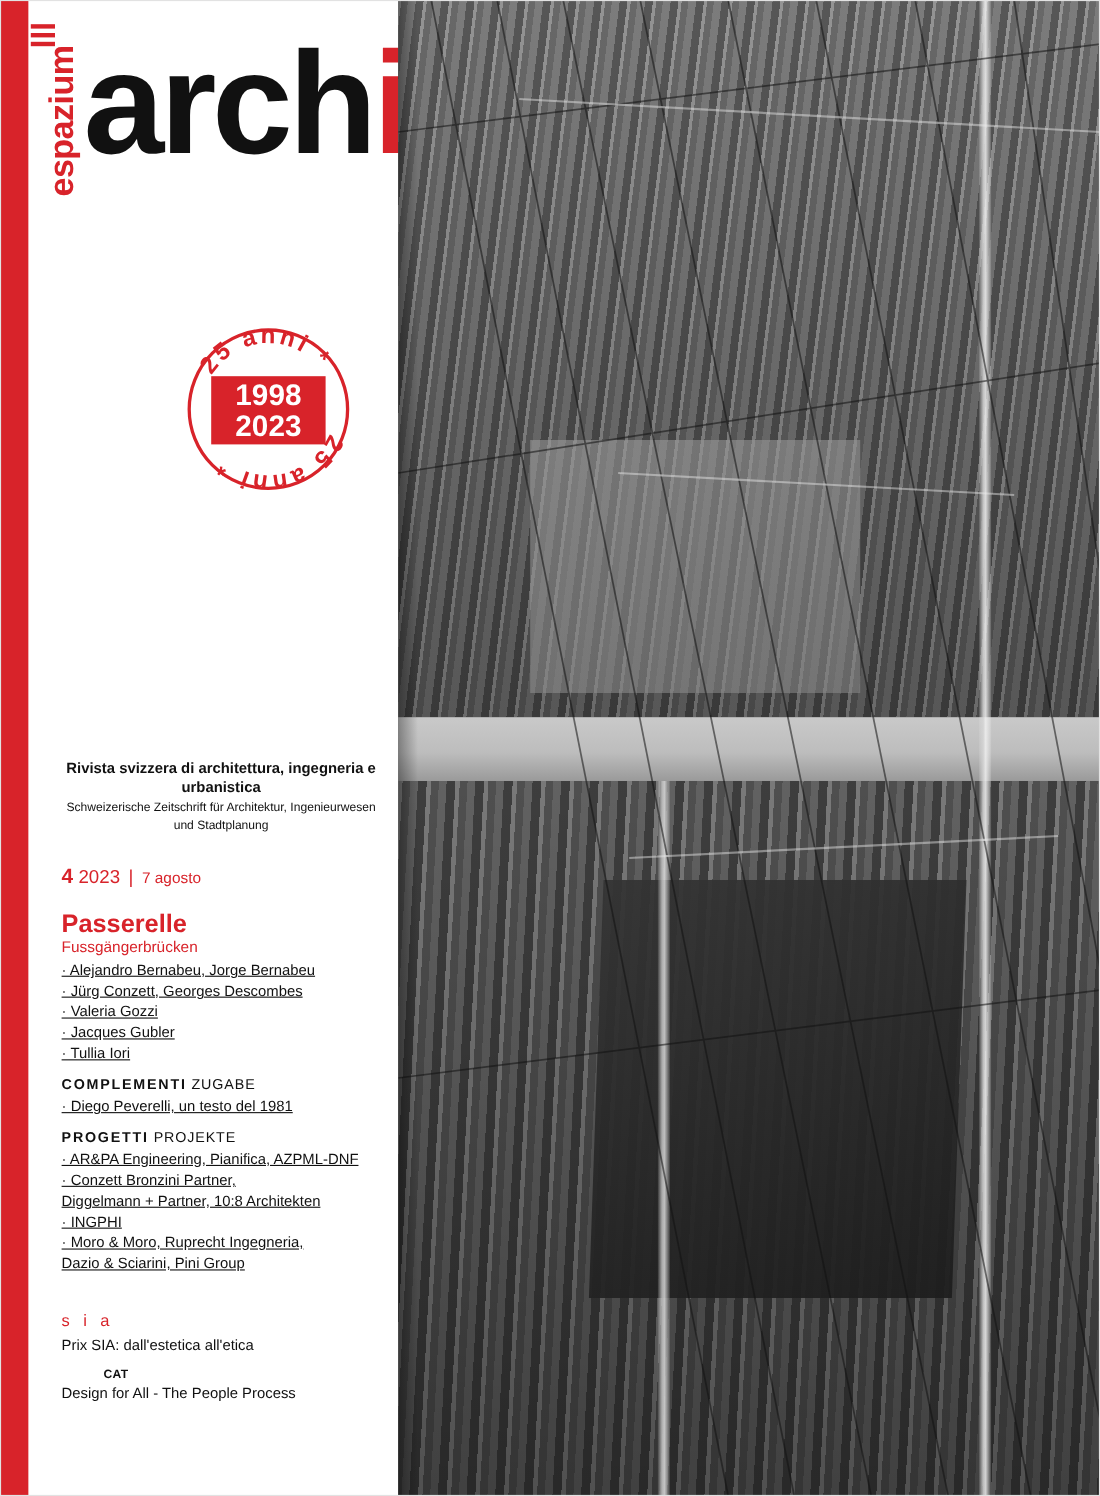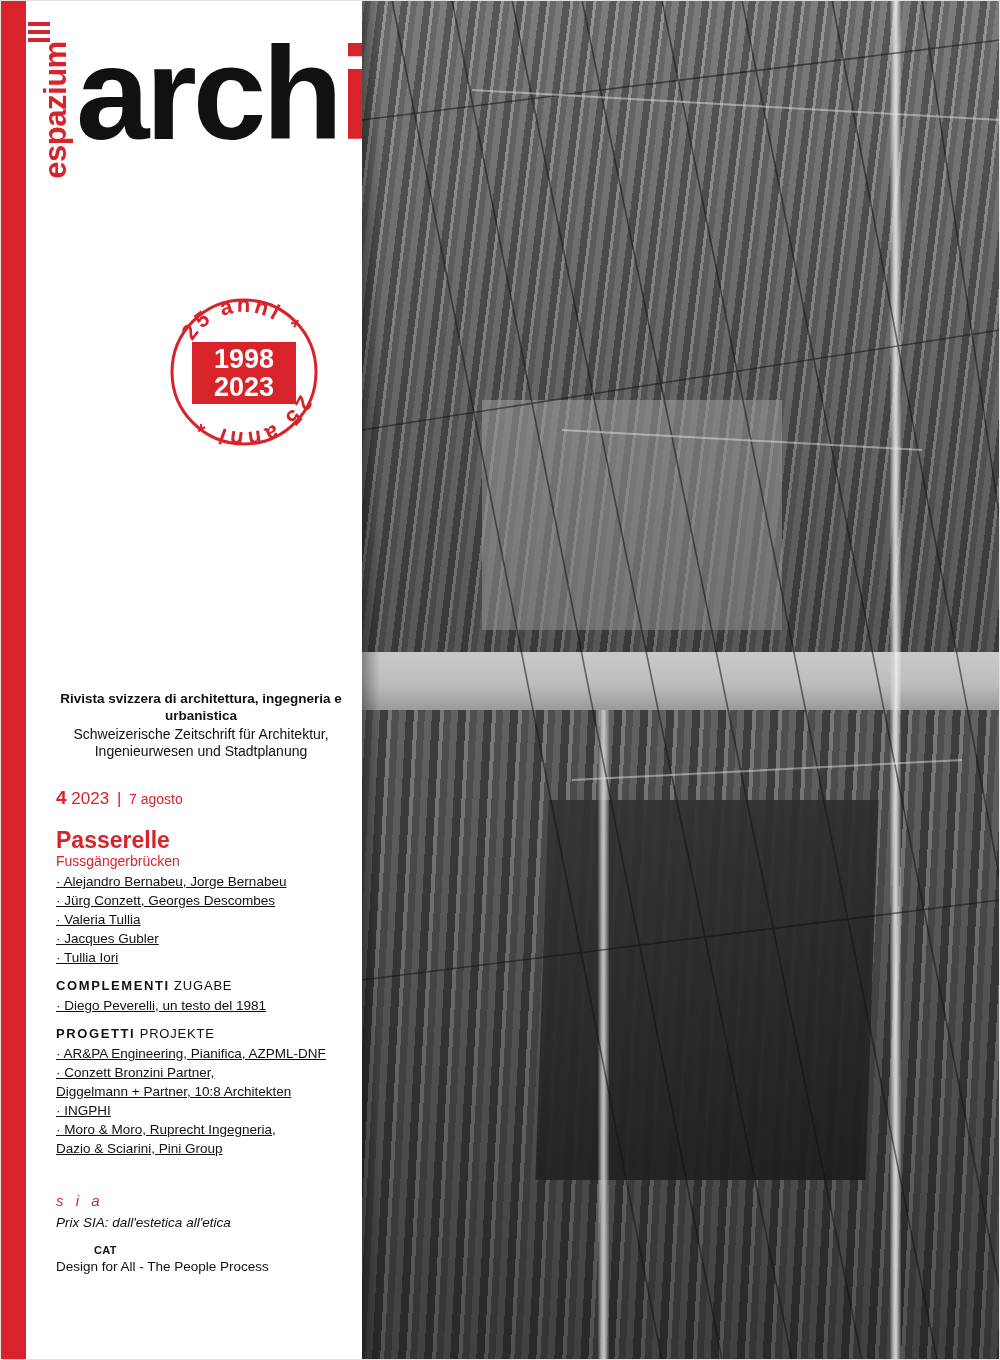--- a/index.html
+++ b/index.html
@@ -97,21 +97,21 @@
     width: 290px;
     color: #111111;
     text-align: center;
   }
   .subtitle .it {
     font-weight: bold;
     font-size: 13.5px;
     line-height: 17px;
   }
   .subtitle .de {
-    font-size: 14px;
+    font-size: 11px;
     line-height: 17px;
     margin-top: 2px;
   }
 
   
   .issue {
     position: absolute;
     left: 56px;
     top: 788px;
     color: #d8232a;
@@ -160,21 +160,20 @@
   }
   .entry { white-space: nowrap; text-decoration: underline; }
   .entry.wrap { white-space: normal; }
 
   
   .sia-block {
     position: absolute;
     left: 56px;
     top: 1192px;
     color: #111111;
-    font-style: italic;
   }
   .sia-block .sia {
     color: #d8232a;
     font-size: 15px;
     letter-spacing: 4px;
     font-weight: normal;
     margin-bottom: 5px;
   }
   .sia-block .sia-text { font-size: 13.5px; line-height: 18px; }
 
@@ -342,21 +341,21 @@
       <span class="sep">|</span>
       <span class="date">7 agosto</span>
     </div>
     <div class="title">Passerelle</div>
     <div class="title-de">Fussgängerbrücken</div>
   </div>
 
   <div class="contents" id="contents">
       <div class="entry"><span>· Alejandro Bernabeu, Jorge Bernabeu</span></div>
       <div class="entry"><span>· Jürg Conzett, Georges Descombes</span></div>
-      <div class="entry"><span>· Valeria Tullia</span></div>
+      <div class="entry"><span>· Valeria Gozzi</span></div>
       <div class="entry"><span>· Jacques Gubler</span></div>
       <div class="entry"><span>· Tullia Iori</span></div>
       <div class="sec-head"><span class="b">COMPLEMENTI</span><span class="l"> ZUGABE</span></div>
       <div class="entry"><span>· Diego Peverelli, un testo del 1981</span></div>
       <div class="sec-head"><span class="b">PROGETTI</span><span class="l"> PROJEKTE</span></div>
       <div class="entry"><span>· AR&amp;PA Engineering, Pianifica, AZPML-DNF</span></div>
       <div class="entry wrap"><span>· Conzett Bronzini Partner,</span><br><span>  Diggelmann + Partner, 10:8 Architekten</span></div>
       <div class="entry"><span>· INGPHI</span></div>
       <div class="entry wrap"><span>· Moro &amp; Moro, Ruprecht Ingegneria,</span><br><span>  Dazio &amp; Sciarini, Pini Group</span></div>
     </div>

